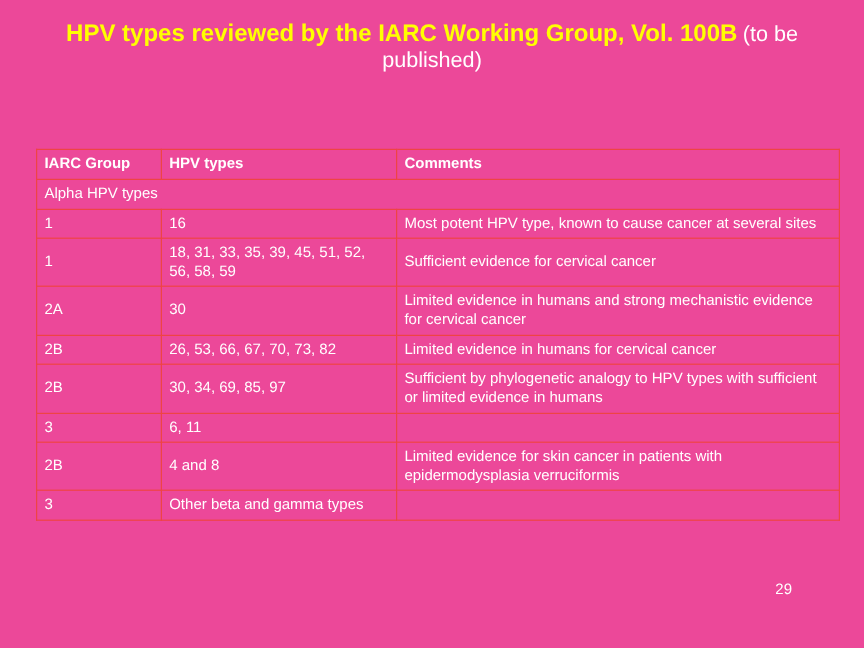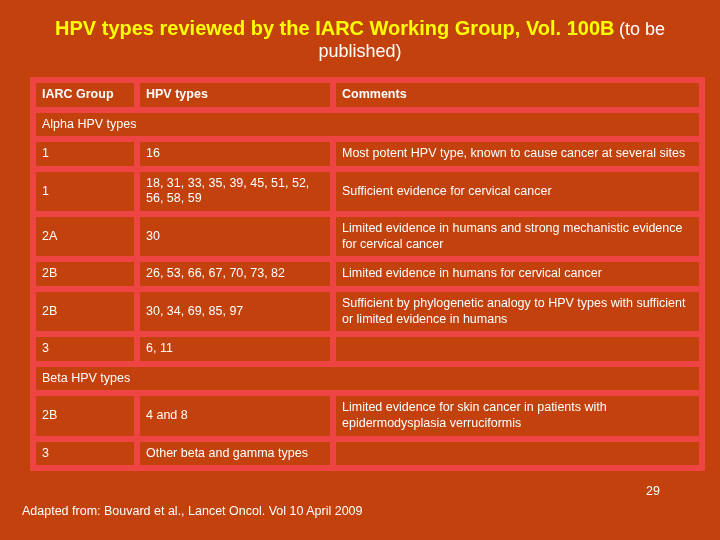--- a/index.html
+++ b/index.html
@@ -10,23 +10,24 @@
     width: 720px;
     height: 540px;
     background: #1d3f93;
     font-family: "Liberation Sans", sans-serif;
     overflow: hidden;
     position: relative;
   }
   .slide {
     position: absolute;
     inset: 0;
-    background: #c2410c;
+    background: #ec4899;
     display: flex;
     flex-direction: column;
+    gap: 48px;
   }
   .title-block {
     margin-top: 16px;
     text-align: center;
     padding: 0 28px;
     line-height: 1.22;
   }
   .title-main {
     color: #ffff00;
     font-size: 20px;
@@ -39,21 +40,21 @@
   }
   .table-wrap {
     margin: 14px 22px 0 30px;
   }
   table.data {
     border-collapse: collapse;
     width: 669px;
     table-layout: fixed;
   }
   table.data td, table.data th {
-    border: 6px solid #ef4444;
+    border: 1px solid #ef4444;
     color: #ffffff;
     font-size: 12.5px;
     text-align: left;
     vertical-align: middle;
     padding: 4px 6px;
     line-height: 1.25;
   }
   table.data th {
     font-weight: bold;
     font-size: 12.5px;
@@ -139,35 +140,31 @@
           <td>30, 34, 69, 85, 97</td>
           <td>Sufficient by phylogenetic analogy to HPV types with sufficient or limited evidence in humans</td>
         </tr>
 
         <tr>
           <td>3</td>
           <td>6, 11</td>
           <td class="cell-empty"></td>
         </tr>
 
-        <tr class="row-span">
-          <td colspan="3">Beta HPV types</td>
-        </tr>
 
         <tr>
           <td>2B</td>
           <td>4 and 8</td>
           <td>Limited evidence for skin cancer in patients with epidermodysplasia verruciformis</td>
         </tr>
 
         <tr>
           <td>3</td>
           <td>Other beta and gamma types</td>
           <td class="cell-empty"></td>
         </tr>
       </tbody>
     </table>
   </div>
 
   <div class="page-num">29</div>
-  <div class="footer">Adapted from: Bouvard et al., Lancet Oncol. Vol 10 April 2009</div>
 
 </div>
 
 </body></html>

